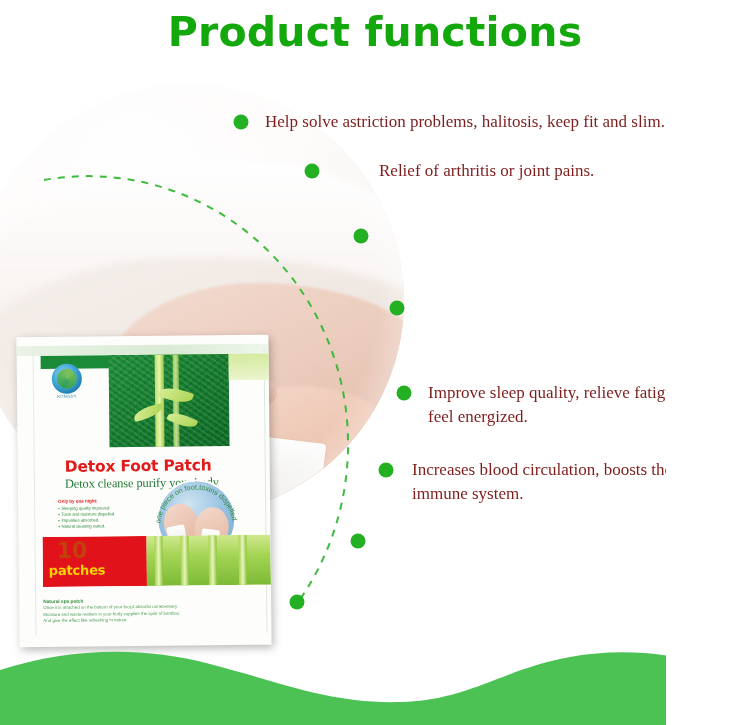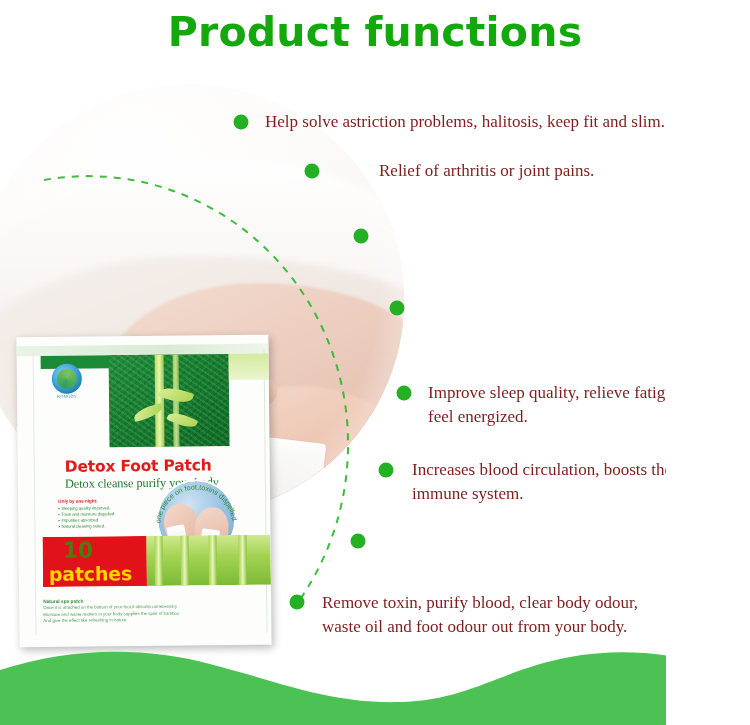--- a/index.html
+++ b/index.html
@@ -119,23 +119,23 @@
   .cp-foot{position:absolute;background:linear-gradient(150deg,#f4d9cb,#e3b49f);border-radius:50% 50% 45% 55%;}
   .cp-patch{position:absolute;background:linear-gradient(180deg,#fff,#e8e6e3);border-radius:2px;}
   .circ-ring-text{position:absolute;left:134px;top:140px;width:88px;height:88px;}
 
   .band{position:absolute;left:24px;top:200px;width:228px;height:50px;overflow:hidden;}
   .band .red{position:absolute;left:0;top:0;width:104px;height:50px;background:#e2121a;}
   .band .bam{position:absolute;left:104px;top:0;width:124px;height:50px;
     background:linear-gradient(180deg,#cfe98f 0%,#a5d455 40%,#7cba36 100%);}
   .band .bamstalk{position:absolute;top:0;width:8px;height:50px;
     background:linear-gradient(90deg,#a8d24f,#e7f5bd,#8cc43a);}
-  .band .n10{position:absolute;left:20px;top:1px;font-size:22px;font-weight:bold;color:#4d7c0f;
+  .band .n10{position:absolute;left:14px;top:1px;font-size:22px;font-weight:bold;color:#c2410c;
     font-family:"DejaVu Sans","Liberation Sans",sans-serif;}
-  .band .pat{position:absolute;left:6px;top:26px;font-size:19px;font-weight:bold;color:#ffd400;
+  .band .pat{position:absolute;left:6px;top:26px;font-size:13px;font-weight:bold;color:#ffd400;
     font-family:"DejaVu Sans","Liberation Sans",sans-serif;letter-spacing:-.2px;}
 
   .box-foot{position:absolute;left:24px;top:262px;width:228px;}
   .box-foot .fh{font-size:4.8px;font-weight:bold;color:#2f8a3c;margin-bottom:1.4px;}
   .box-foot .fl{font-size:4.4px;color:#4a9c55;line-height:6.4px;}
   .box-sideline{position:absolute;right:4px;top:14px;width:1px;height:284px;background:#dfe8dc;}
   .box-leftline{position:absolute;left:16px;top:14px;width:1px;height:284px;background:#e4ece1;}
 
   
   .wave{position:absolute;left:0;bottom:0;width:750px;height:95px;}
@@ -177,22 +177,20 @@
     <circle cx="358" cy="541" r="7.5" fill="#23b023"></circle>
     <circle cx="297" cy="602" r="7.5" fill="#23b023"></circle>
   </svg>
 
   <div class="bullet-text" style="left:265px;top:110px;width:480px;">Help solve astriction problems, halitosis, keep fit and slim.</div>
   <div class="bullet-text" style="left:337px;top:159px;width:410px;margin-left:42px;">Relief of arthritis or joint pains.</div>
   <div class="bullet-text" style="left:428px;top:381px;width:320px;">Improve sleep quality, relieve fatigue,
 feel energized.</div>
   <div class="bullet-text" style="left:412px;top:458px;width:336px;">Increases blood circulation, boosts the
 immune system.</div>
-  <div class="bullet-text" style="left:322px;top:591px;width:425px;">Remove toxin, purify blood, clear body odour,
-waste oil and foot odour out from your body.</div>
 
   <div class="box">
     <div class="box-inner">
       <div class="box-top"></div>
       <div class="box-hdr"></div>
       <div class="box-leftline"></div>
       <div class="box-sideline"></div>
 
       <div class="box-green">
         <div class="tex"></div>

